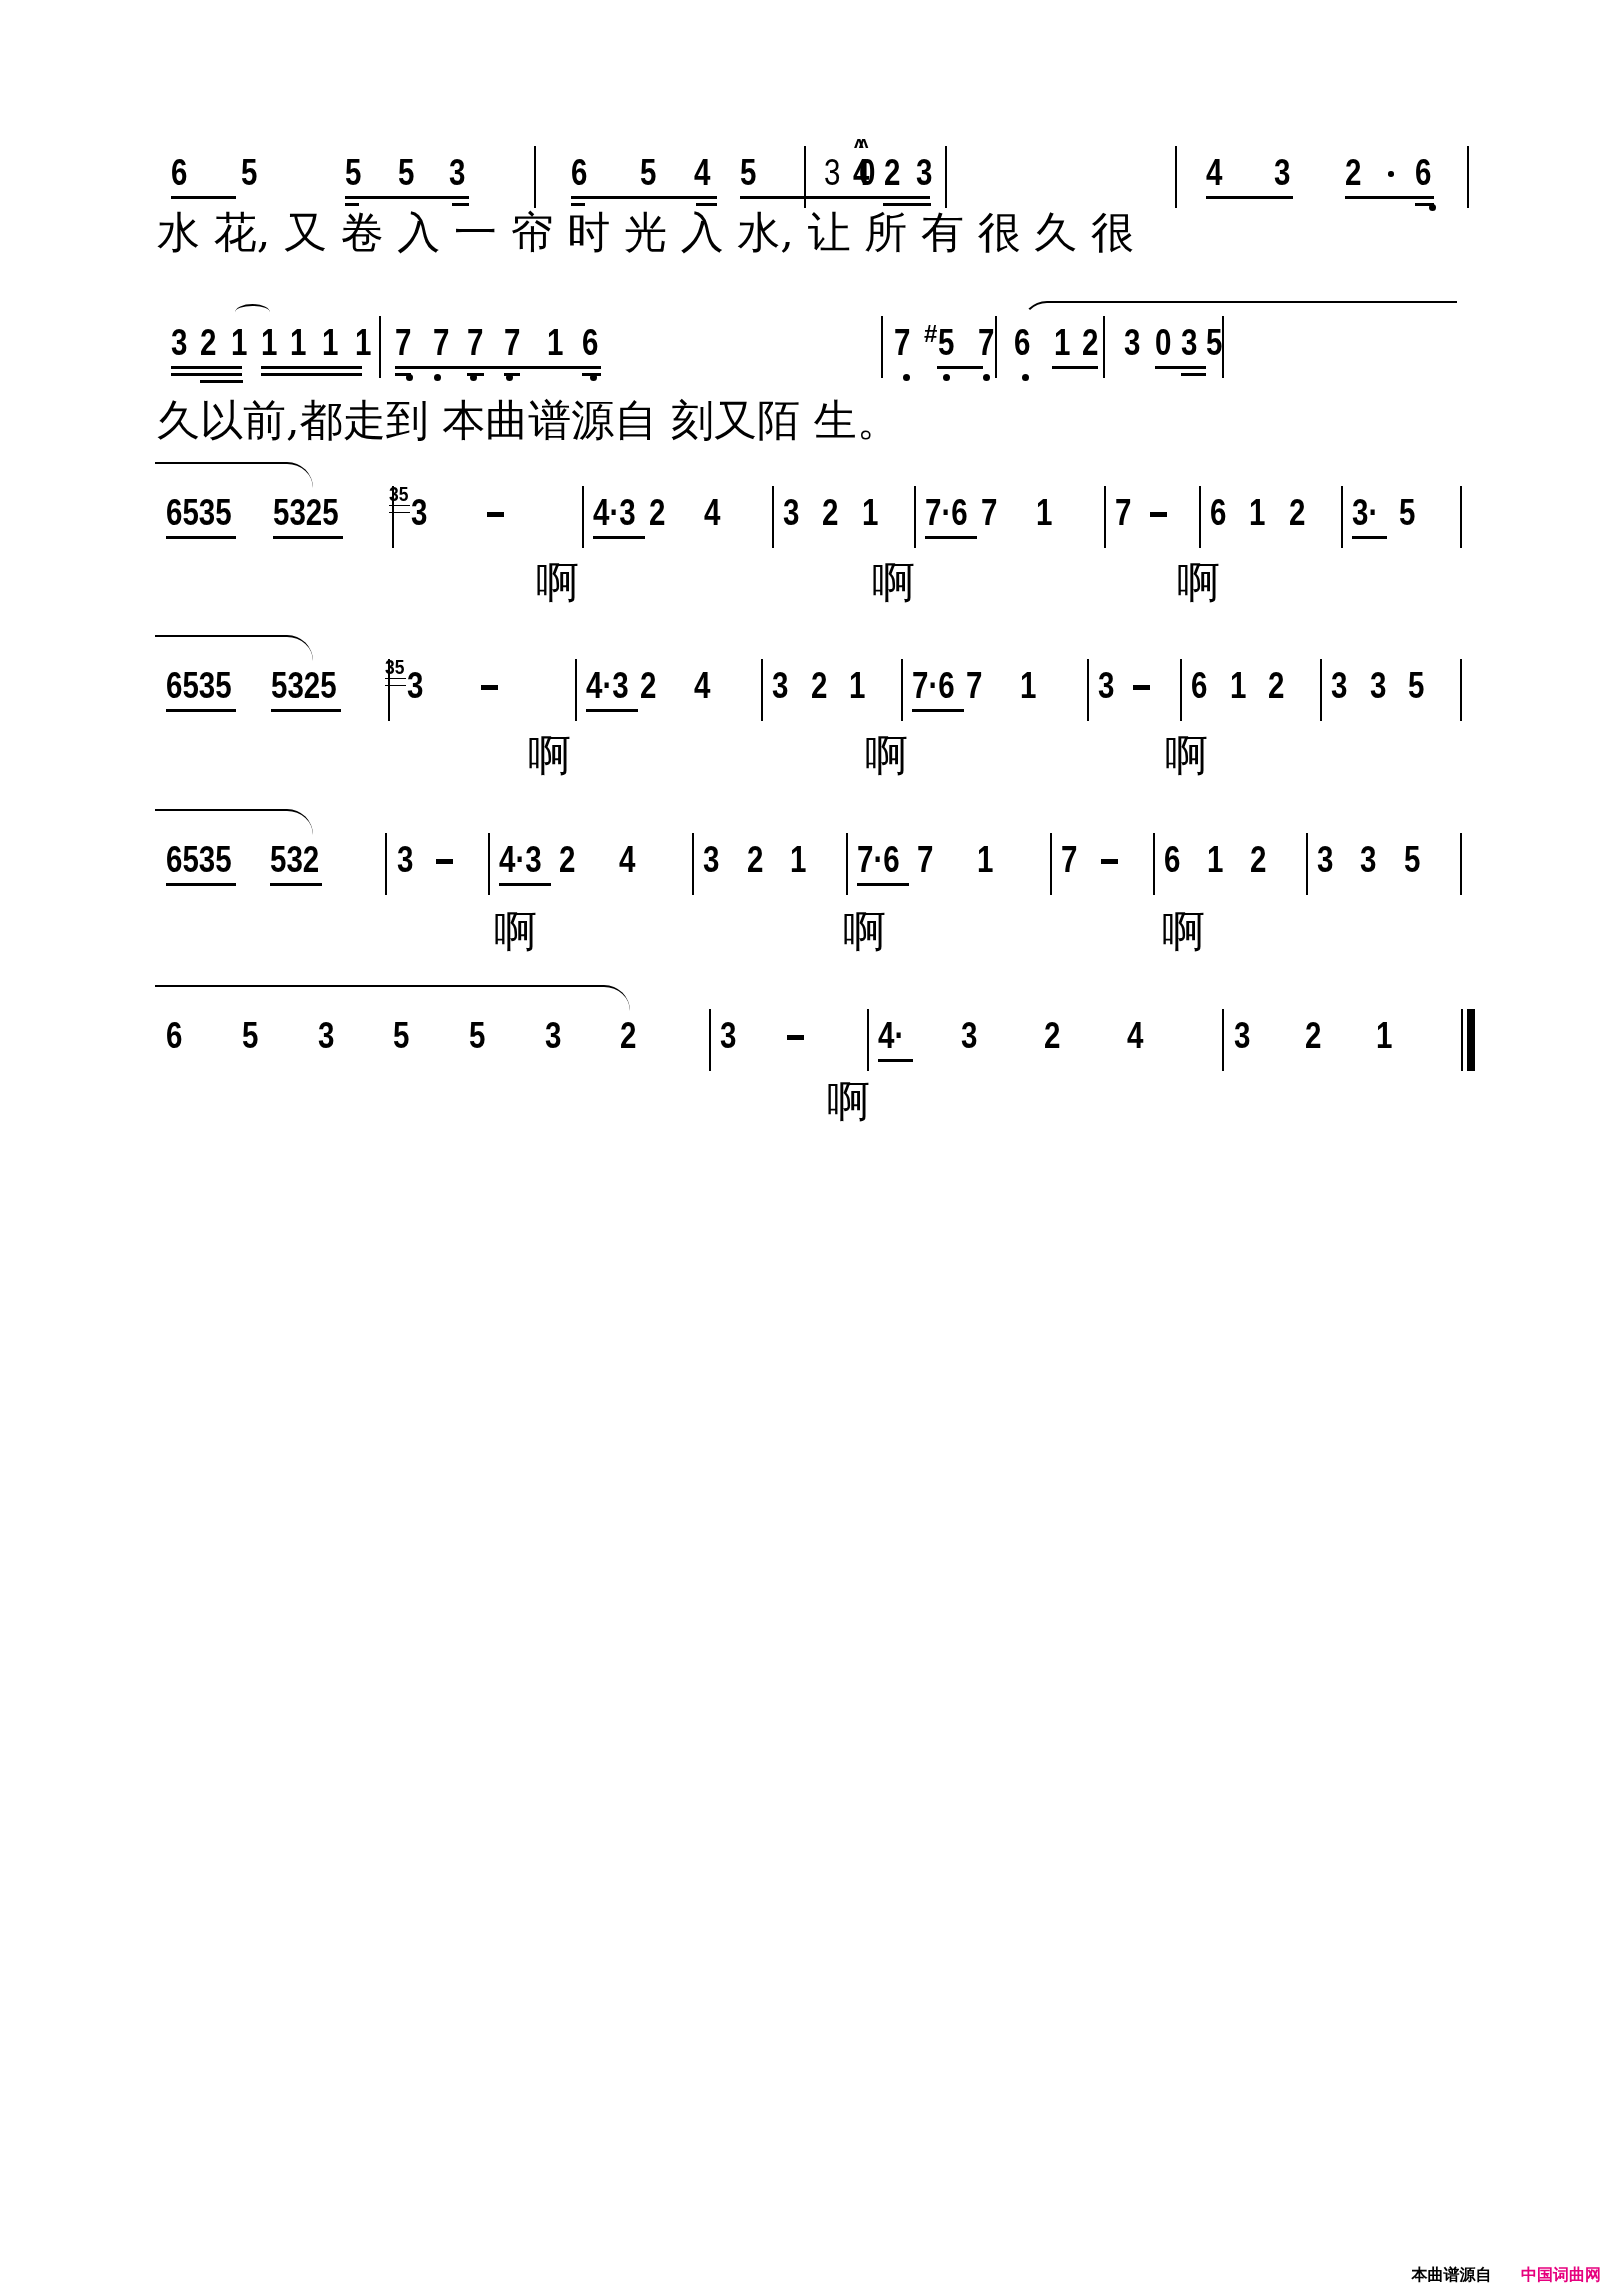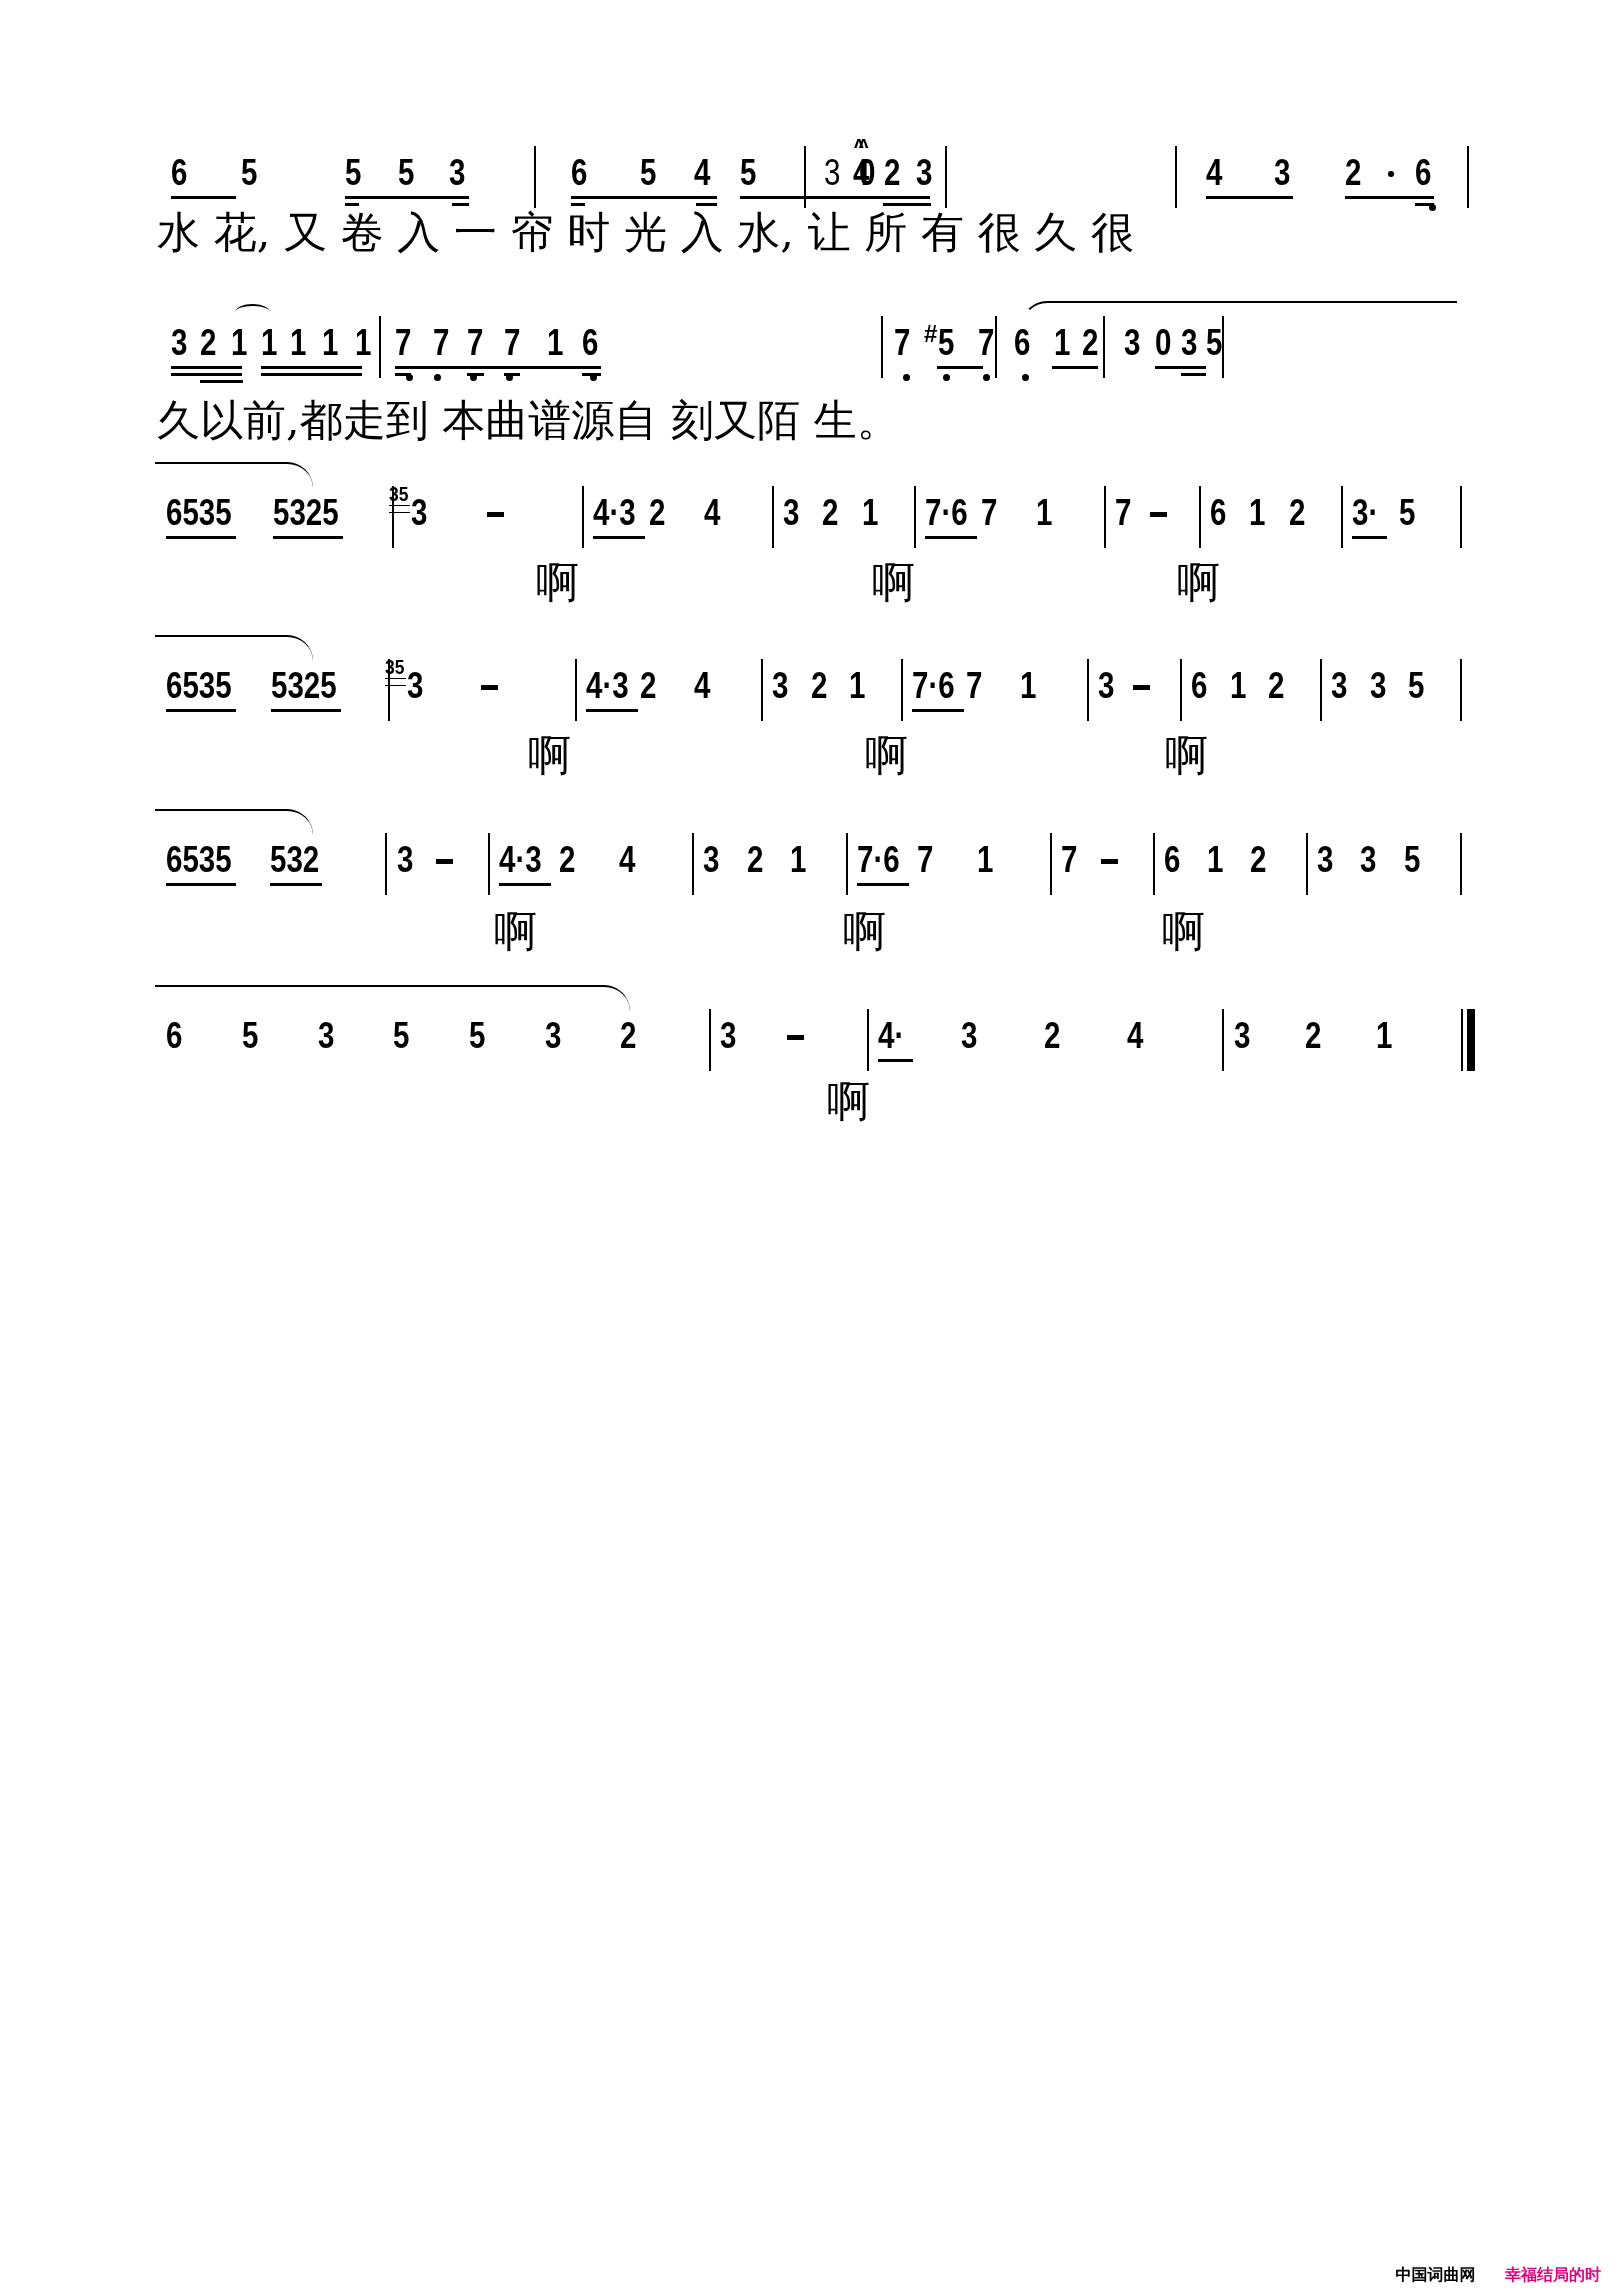--- a/index.html
+++ b/index.html
@@ -280,17 +280,17 @@
         <div class="note" style="left: 1305px; top: 0px;">2</div>
         <div class="note" style="left: 1376px; top: 0px;">1</div>
         <div class="finalbar-thin" style="left: 1461px; top: -9.5px; height: 62px;"></div>
         <div class="finalbar" style="left: 1467px; top: -9.5px; height: 62px;"></div>
         <div class="slur open-left" style="left: 155px; width: 475px; top: -33px; height: 24px; border-left: 0px;"></div>
         <div class="lyric" style="left: 827px; top: 59px;">啊</div>
       </div>
     </div>
 
   <div class="footer">
-    <span class="src">中国词曲网</span>
-    <span class="brand">幸福结局的时</span>
+    <span class="src">本曲谱源自</span>
+    <span class="brand">中国词曲网</span>
   </div>
 </div>
 
 
 </body></html>

